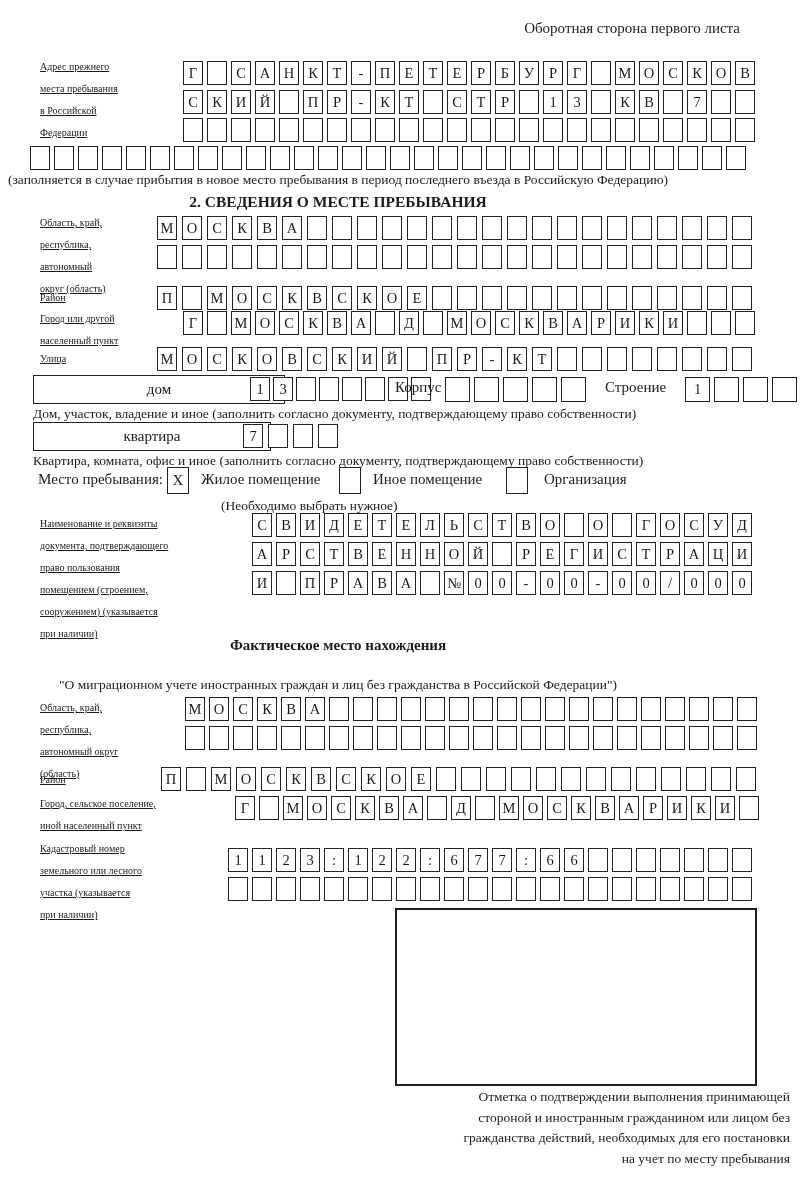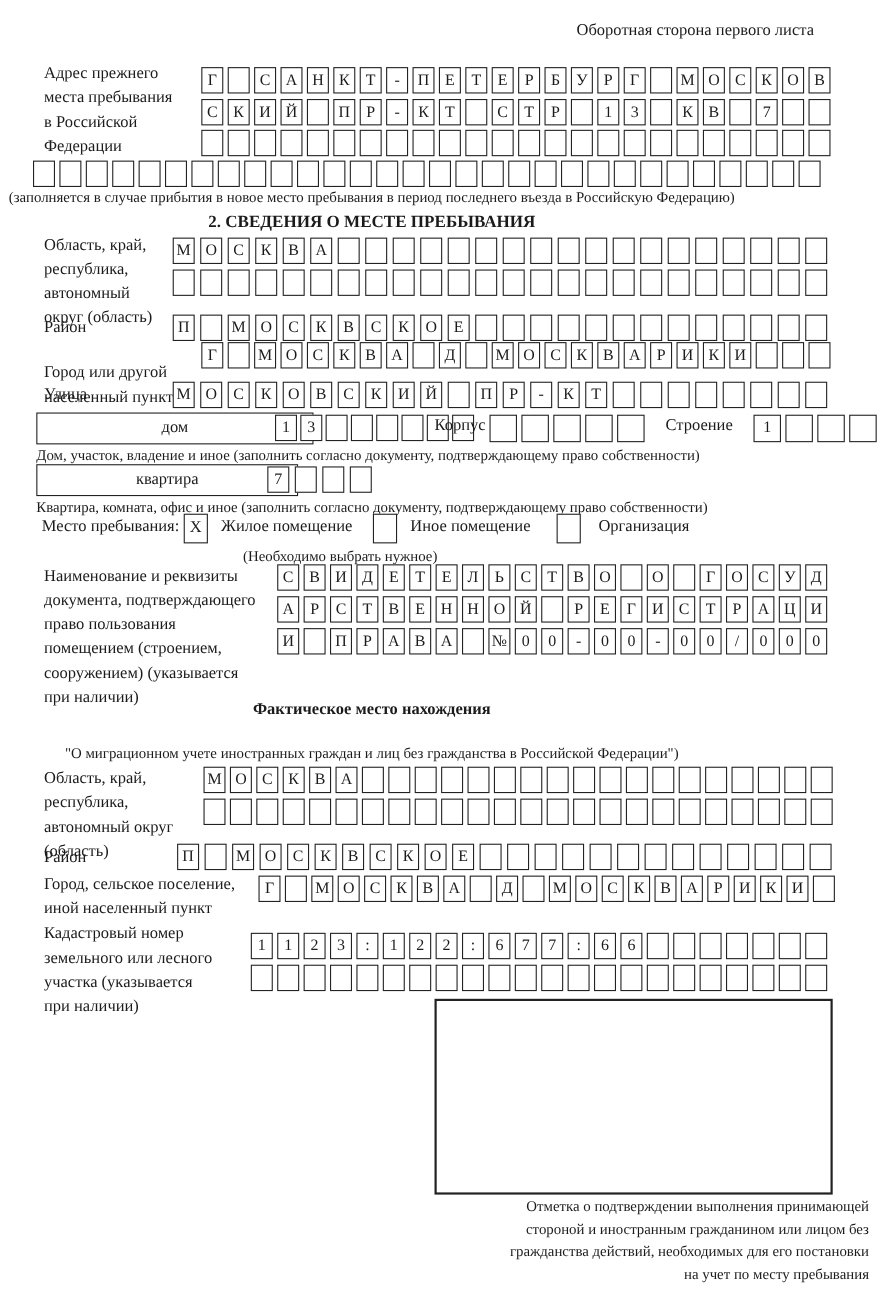--- a/index.html
+++ b/index.html
@@ -1,21 +1,21 @@
 <!DOCTYPE html>
 <html><head>
 <meta charset="utf-8">
 <style>
   html,body{margin:0;padding:0;background:#fff;}
   .page{
     position:relative;width:800px;height:1180px;background:#fff;
     font-family:"Liberation Serif","DejaVu Serif",serif;color:#1b1b1b;overflow:hidden;
   }
   .abs{position:absolute;}
-  .lbl{position:absolute;font-size:15px;line-height:22px;}
+  .lbl{position:absolute;font-size:10px;line-height:22px;text-decoration:underline;}
   .note{position:absolute;font-size:13.5px;}
   .center{left:0;width:676px;text-align:center;}
   .bold{font-weight:bold;}
   .boxrow{position:absolute;display:flex;gap:4px;}
   .boxrow.g5{gap:5px;}
   .boxrow.g3{gap:3px;}
   .cbox{
     width:20px;height:24px;border:1.6px solid #222;box-sizing:border-box;
     display:flex;align-items:center;justify-content:center;
     font-size:14.5px;background:#fff;flex:0 0 auto;
@@ -239,21 +239,21 @@
       <span class="cbox"></span>
       <span class="cbox"></span>
       <span class="cbox"></span>
       <span class="cbox"></span>
       <span class="cbox"></span>
       <span class="cbox"></span>
       <span class="cbox"></span>
       <span class="cbox"></span>
     </div>
 
-  <div class="lbl" style="left:40px;top:308px;margin-top:20px;">
+  <div class="lbl" style="left:40px;top:308px;">
     <div>Город или другой</div>
     <div>населенный пункт</div>
   </div>
   <div class="boxrow" style="left:183px;top:311px;">
       <span class="cbox">Г</span>
       <span class="cbox"></span>
       <span class="cbox">М</span>
       <span class="cbox">О</span>
       <span class="cbox">С</span>
       <span class="cbox">К</span>

